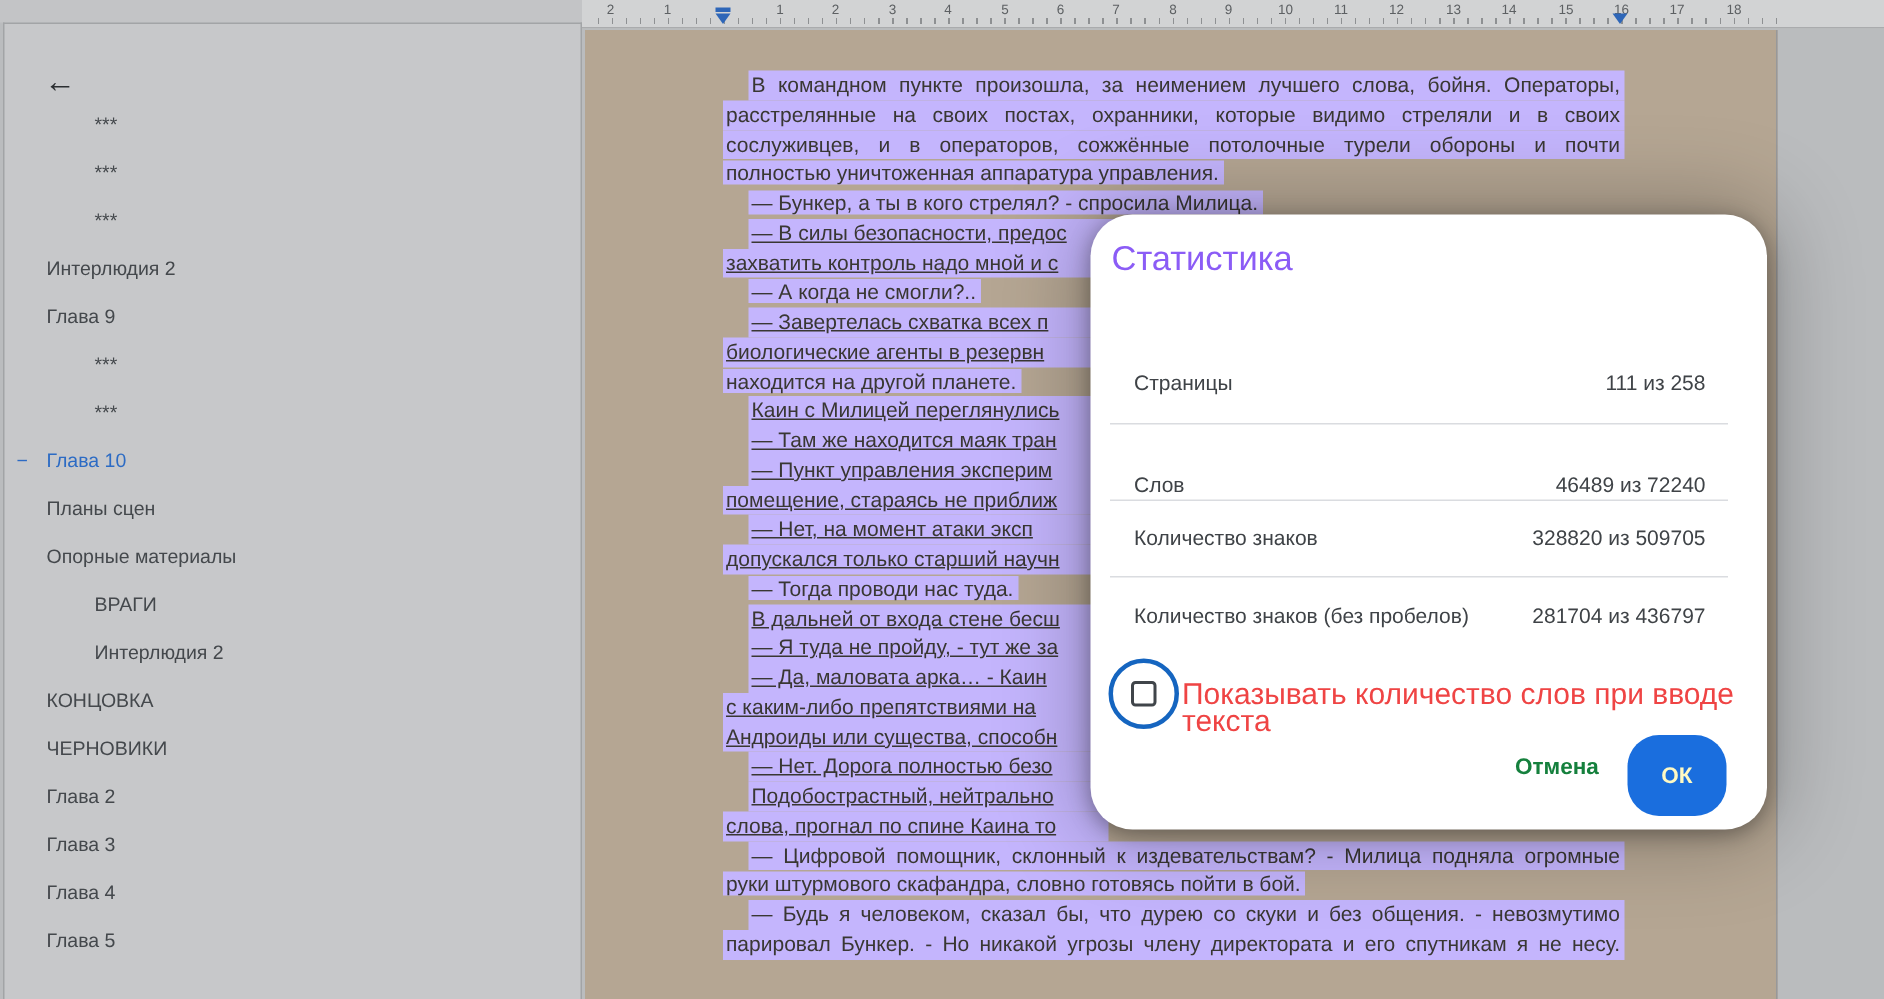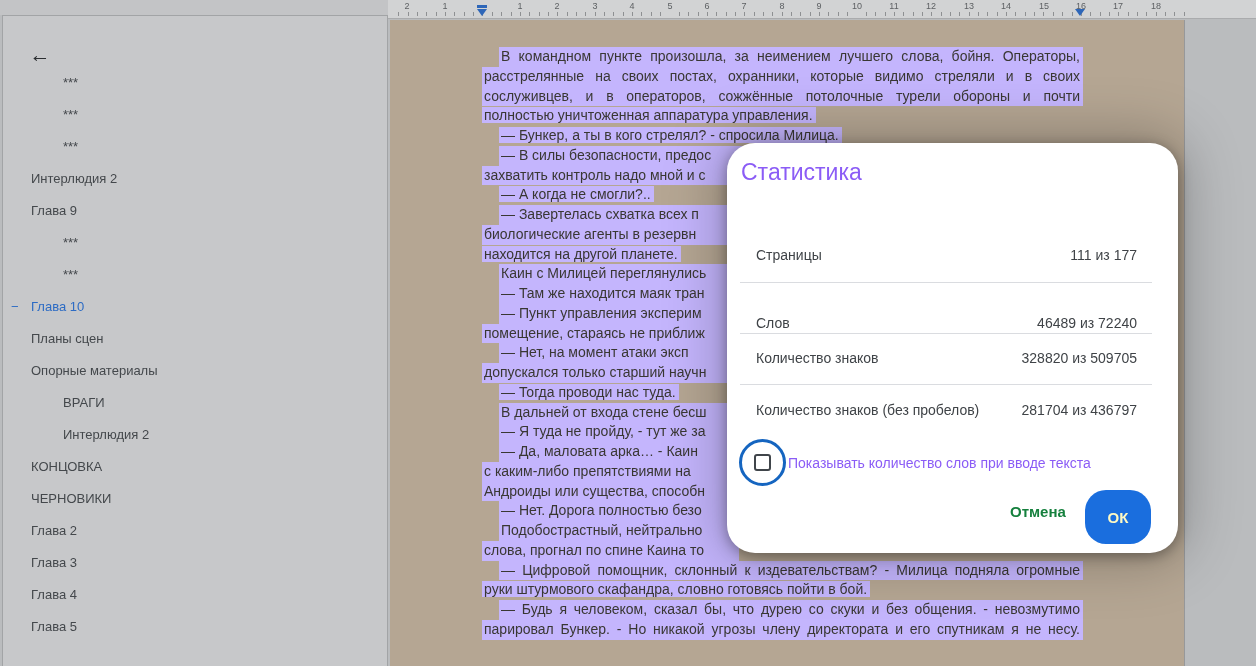--- a/index.html
+++ b/index.html
@@ -29,34 +29,34 @@
   .oitem .collapse{position:absolute;left:8px;top:0;color:#2c6bc4;}
   
   .doc-area{position:absolute;left:388px;top:19px;width:868px;height:647px;background:#babcbe;}
   .page{position:absolute;left:2px;top:1px;width:794px;height:646px;background:#b5a693;
         border-right:1px solid #97989a;box-sizing:content-box;}
   .textcol{position:absolute;left:94px;top:27px;width:599px;}
   .dl{height:19.75px;line-height:19.75px;font-size:14px;color:#393733;white-space:nowrap;}
   .hl{background:#c4b5fd;padding:0 3px 0 2px;margin-left:-2px;}
   .dl.ind .hl{margin-left:15px;}
   .dl.full .hl{display:block;text-align:justify;text-align-last:justify;}
-  .dl.cov .hl{display:inline-block;min-width:252px;}
+  .dl.cov .hl{display:inline-block;min-width:252px;text-decoration:underline;}
   .dl.cov.ind .hl{min-width:240px;}
   
   .dialog{position:absolute;left:727px;top:143px;width:451px;height:410px;background:#fff;
           border-radius:28px;box-shadow:0 3px 14px rgba(0,0,0,.35),0 0 55px 8px rgba(0,0,0,.25);}
   .dtitle{position:absolute;left:14px;top:16px;font-size:23px;color:#8b5cf6;}
   .drow{position:absolute;left:29px;right:41px;height:20px;line-height:20px;
         display:flex;justify-content:space-between;font-size:14px;color:#3f4347;}
   .ddiv{position:absolute;left:13px;right:26px;height:1px;background:#dadce0;}
   .ring{position:absolute;left:12px;top:296px;width:47px;height:47px;border-radius:50%;
         border:3.5px solid #1565c0;box-sizing:border-box;}
   .cbox{position:absolute;left:27px;top:311px;width:17px;height:17px;border:2px solid #40454a;
         border-radius:3px;box-sizing:border-box;background:#fff;cursor:pointer;}
-  .cblabel{position:absolute;left:61px;top:311px;font-size:14px;color:#8b5cf6;line-height:18px;}
+  .cblabel{position:absolute;left:61px;top:311px;font-size:20px;color:#ef4444;line-height:18px;}
   .cancel{position:absolute;left:283px;top:360px;font-size:15px;font-weight:bold;
           color:#15803d;cursor:pointer;}
   .okbtn{position:absolute;left:358px;top:347px;width:66px;height:54px;border-radius:21px;
          background:#1a6ede;color:#fef9c3;font-size:15px;font-weight:bold;display:flex;
          align-items:center;justify-content:center;cursor:pointer;}
 </style>
 </head>
 <body>
 
 <div class="screen">
@@ -164,21 +164,21 @@
           </div>
       </div>
     </div>
   </div>
 
   <div class="dialog">
     <div class="dtitle">Статистика</div>
 
     <div class="drow" style="top:102px">
       <span>Страницы</span>
-      <span>111 из 177</span>
+      <span>111 из 258</span>
     </div>
     <div class="ddiv" style="top:139px"></div>
 
     <div class="drow" style="top:170px">
       <span>Слов</span>
       <span>46489 из 72240</span>
     </div>
     <div class="ddiv" style="top:190px"></div>
 
     <div class="drow" style="top:205px">

